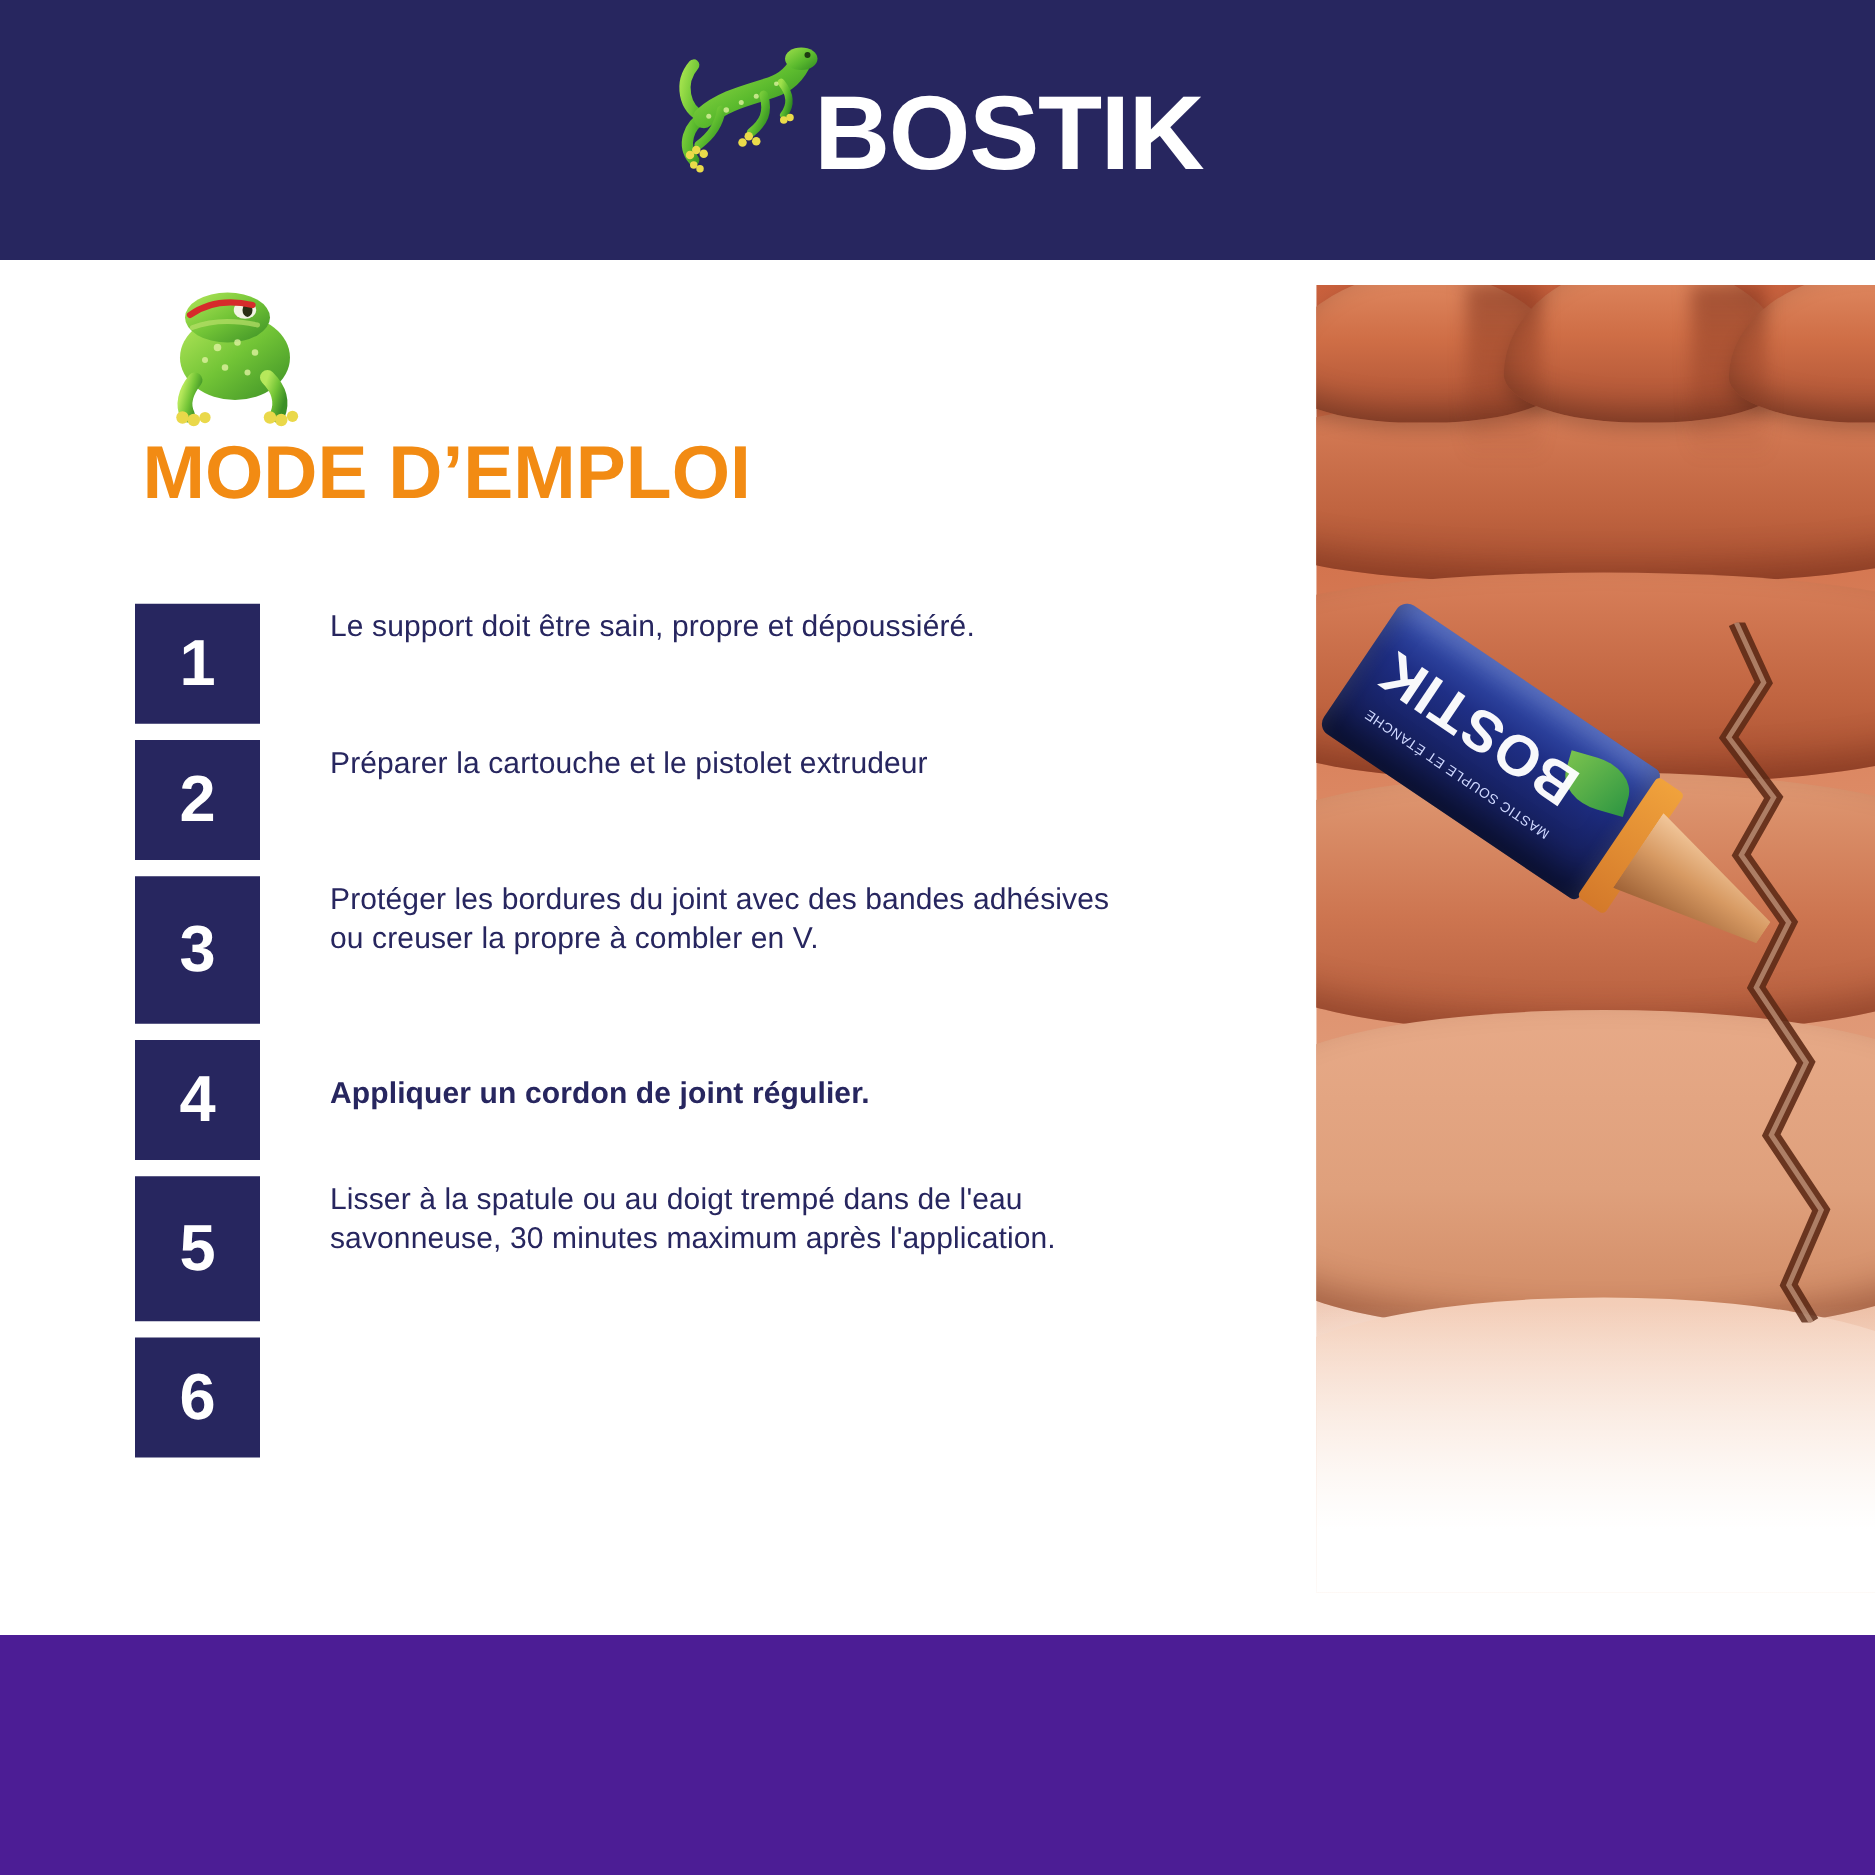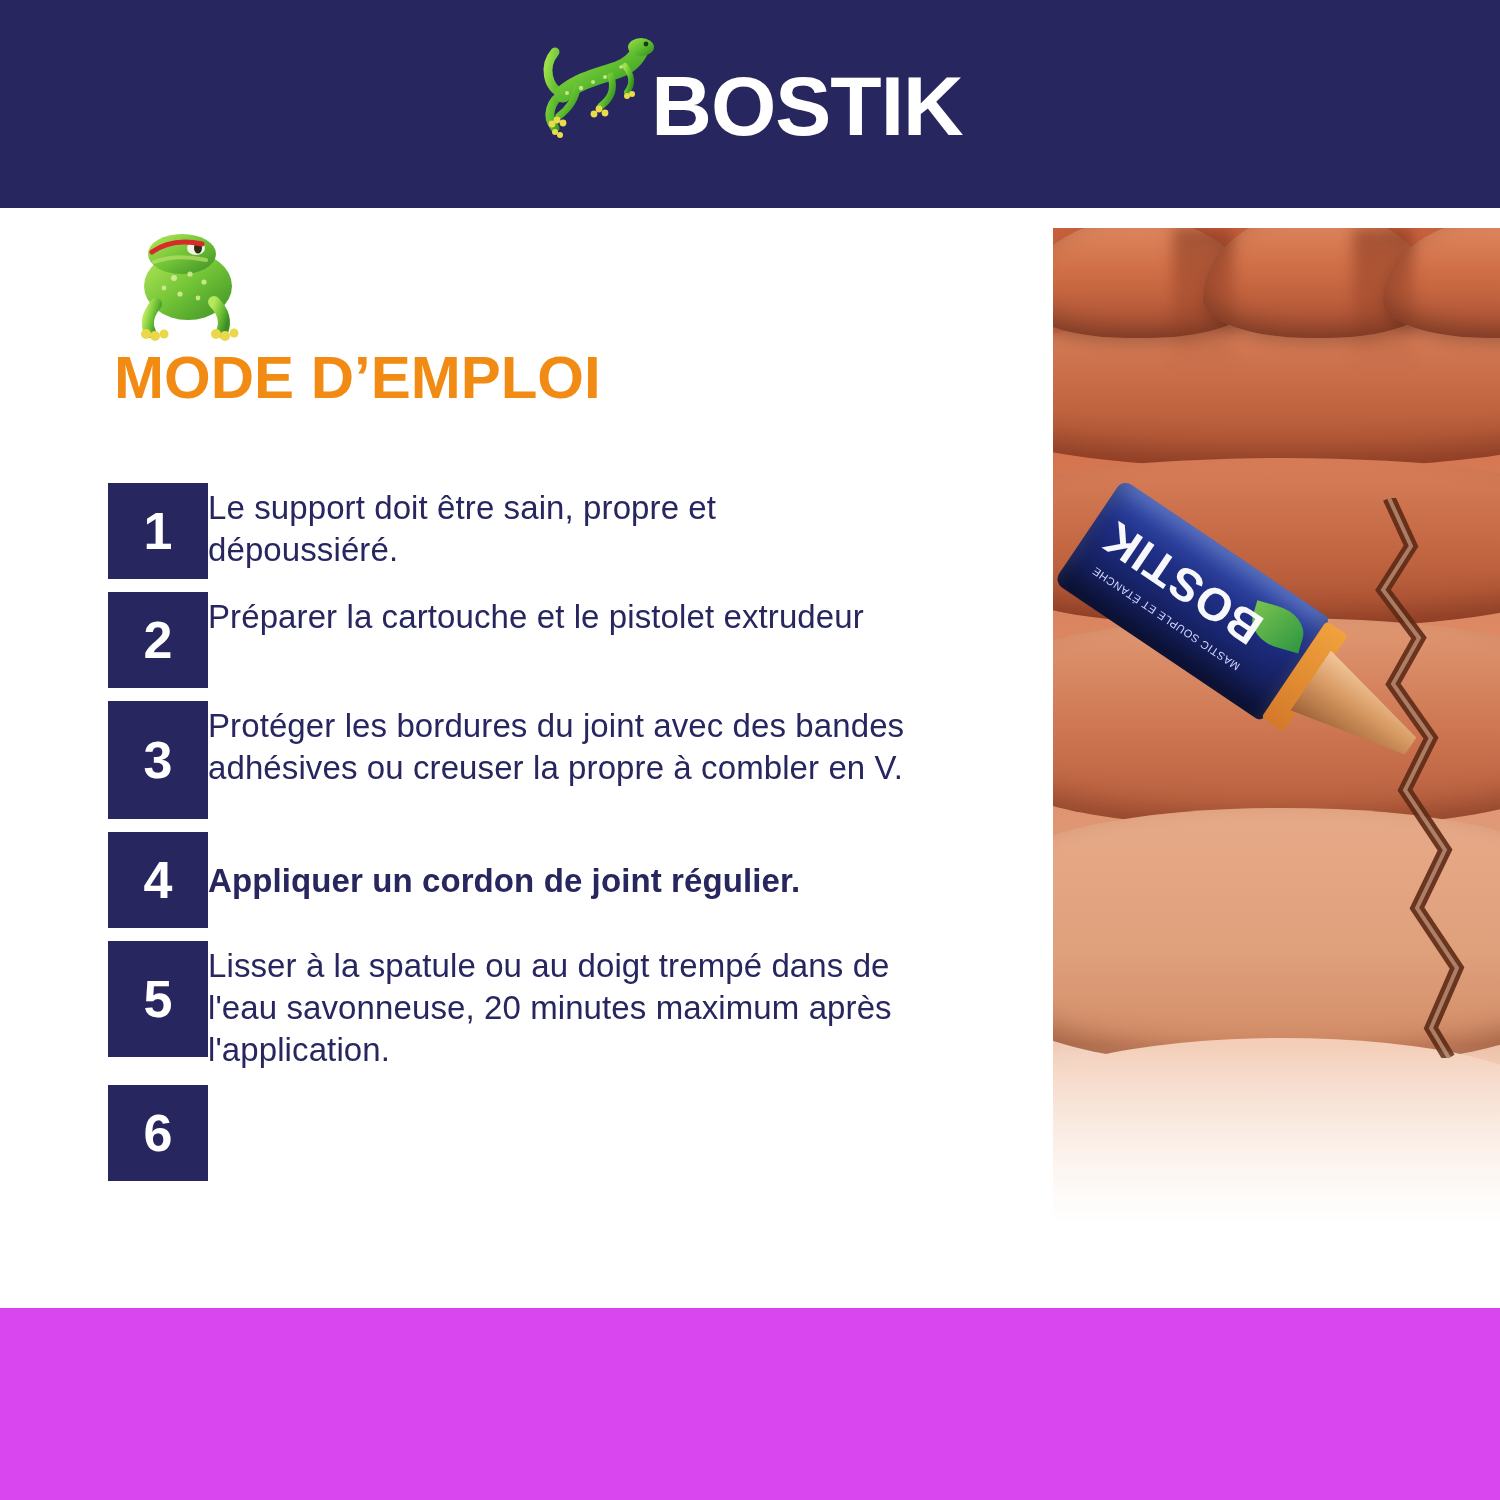--- a/index.html
+++ b/index.html
@@ -5,21 +5,21 @@
   * { box-sizing: border-box; margin: 0; padding: 0; }
   html, body {
     width: 1500px; height: 1500px;
     background: #ffffff;
     font-family: "Liberation Sans", sans-serif;
     overflow: hidden;
   }
   #page {
     position: relative;
     width: 1500px; height: 1500px;
-    background: #d946ef;
+    background: #4c1d95;
   }
 
   
   .header {
     position: absolute;
     left: 0; top: 0;
     width: 1500px; height: 208px;
     background: #27265f;
   }
   .brand {
@@ -93,22 +93,23 @@
     font-weight: bold;
     display: flex;
     align-items: center;
     justify-content: center;
     line-height: 1;
   }
   .step-num.tall3 { height: 118px; }
   .step-num.tall5 { height: 116px; }
   .step-text {
     flex: 1 1 auto;
+    padding-left: 56px;
     color: #27265f;
-    font-size: 33px;
+    font-size: 24px;
     line-height: 1.28;
     padding-top: 4px;
     letter-spacing: 0.1px;
   }
   .step-text.center-1line { padding-top: 28px; font-weight: bold; }
 
   
   .photo {
     position: absolute;
     left: 1053px; top: 228px;
@@ -341,21 +342,21 @@
         <div class="step-text">Protéger les bordures du joint avec des bandes adhésives ou creuser la propre à combler en V.</div>
       </div>
 
       <div class="step">
         <div class="step-num">4</div>
         <div class="step-text center-1line">Appliquer un cordon de joint régulier.</div>
       </div>
 
       <div class="step">
         <div class="step-num tall5">5</div>
-        <div class="step-text">Lisser à la spatule ou au doigt trempé dans de l'eau savonneuse, 20 minutes maximum après l'application.</div>
+        <div class="step-text">Lisser à la spatule ou au doigt trempé dans de l'eau savonneuse, 30 minutes maximum après l'application.</div>
       </div>
 
       <div class="step">
         <div class="step-num">6</div>
       </div>
 
     </div>
   </div>
 
   <div class="photo">

